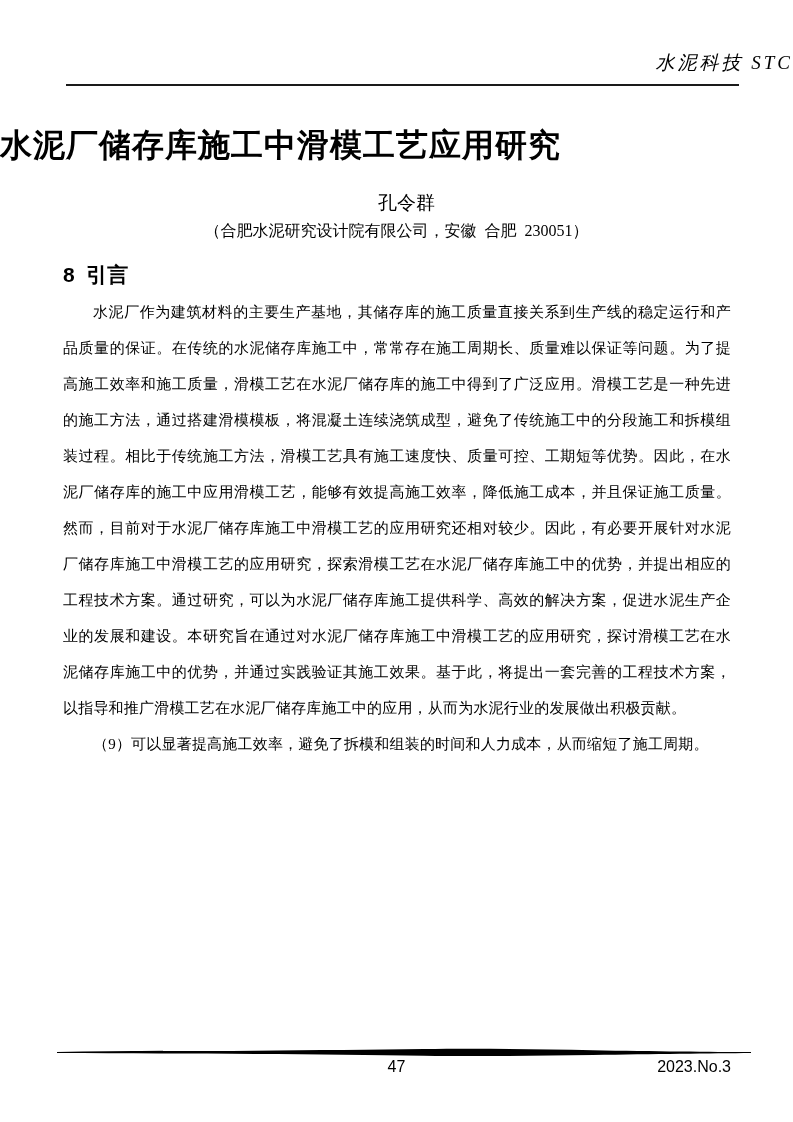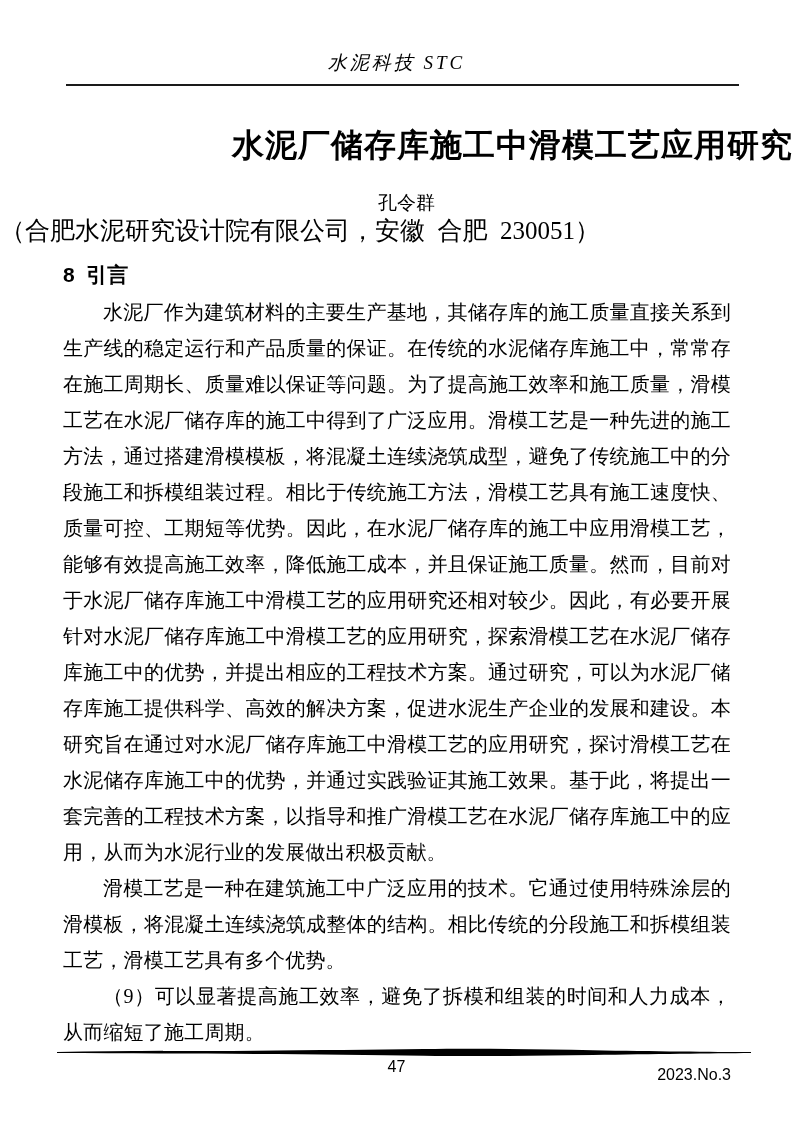--- a/index.html
+++ b/index.html
@@ -9,66 +9,67 @@
     width: 793px;
     height: 1122px;
     margin: 0 auto;
     background: #ffffff;
     color: #000000;
     font-family: "Liberation Serif", serif;
     overflow: hidden;
   }
   .masthead {
     padding-top: 50px;
-    text-align: center;
+    text-align: right;
     font-size: 19px;
     line-height: 26px;
     font-style: italic;
     letter-spacing: 3px;
     white-space: pre-wrap;
   }
   .header-rule {
     height: 2px;
     background: #1a1a1a;
     margin: 8px 54px 0 66px;
   }
   .article-title {
     margin-top: 37px;
-    text-align: right;
+    text-align: left;
     font-family: "Liberation Sans", sans-serif;
     font-weight: bold;
     font-size: 32px;
     line-height: 44px;
     letter-spacing: 1px;
   }
   .author {
     margin-top: 25px;
     text-align: center;
     font-size: 19px;
     line-height: 22px;
     padding-left: 20px;
   }
   .affiliation {
     margin-top: 3px;
-    font-size: 25px;
+    text-align: center;
+    font-size: 16px;
     line-height: 27px;
     white-space: pre-wrap;
   }
   .section-heading {
     font-family: "Liberation Sans", sans-serif;
     font-weight: bold;
     font-size: 21px;
     line-height: 30px;
     margin: 16px 62px 4px 63px;
     white-space: pre-wrap;
   }
   .section-heading.second { margin-top: 6px; }
   .para {
     margin: 0 62px 0 63px;
-    font-size: 20px;
+    font-size: 15px;
     line-height: 36px;
     text-align: justify;
     text-indent: 2em;
     letter-spacing: 0.2px;
   }
   .footer-bar {
     position: absolute;
     left: 56px;
     top: 1047px;
     width: 696px;
@@ -82,21 +83,21 @@
     top: 1058px;
     height: 18px;
     text-align: center;
     font-family: "Liberation Sans", sans-serif;
     font-size: 16px;
     line-height: 18px;
   }
   .issue-number {
     position: absolute;
     right: 62px;
-    top: 8px;
+    top: 0;
   }
 </style>
 </head>
 <body>
 
 <div class="page">
 
   <div class="masthead">水泥科技 STC</div>
 
   <div class="header-rule"></div>
@@ -105,21 +106,20 @@
 
   <div class="author">孔令群</div>
 
   <div class="affiliation">（合肥水泥研究设计院有限公司，安徽  合肥  230051）</div>
 
   <h2 class="section-heading">8  引言</h2>
 
   <p class="para">水泥厂作为建筑材料的主要生产基地，其储存库的施工质量直接关系到生产线的稳定运行和产品质量的保证。在传统的水泥储存库施工中，常常存在施工周期长、质量难以保证等问题。为了提高施工效率和施工质量，滑模工艺在水泥厂储存库的施工中得到了广泛应用。滑模工艺是一种先进的施工方法，通过搭建滑模模板，将混凝土连续浇筑成型，避免了传统施工中的分段施工和拆模组装过程。相比于传统施工方法，滑模工艺具有施工速度快、质量可控、工期短等优势。因此，在水泥厂储存库的施工中应用滑模工艺，能够有效提高施工效率，降低施工成本，并且保证施工质量。然而，目前对于水泥厂储存库施工中滑模工艺的应用研究还相对较少。因此，有必要开展针对水泥厂储存库施工中滑模工艺的应用研究，探索滑模工艺在水泥厂储存库施工中的优势，并提出相应的工程技术方案。通过研究，可以为水泥厂储存库施工提供科学、高效的解决方案，促进水泥生产企业的发展和建设。本研究旨在通过对水泥厂储存库施工中滑模工艺的应用研究，探讨滑模工艺在水泥储存库施工中的优势，并通过实践验证其施工效果。基于此，将提出一套完善的工程技术方案，以指导和推广滑模工艺在水泥厂储存库施工中的应用，从而为水泥行业的发展做出积极贡献。</p>
 
 
-  <p class="para">滑模工艺是一种在建筑施工中广泛应用的技术。它通过使用特殊涂层的滑模板，将混凝土连续浇筑成整体的结构。相比传统的分段施工和拆模组装工艺，滑模工艺具有多个优势。</p>
 
   <p class="para">（9）可以显著提高施工效率，避免了拆模和组装的时间和人力成本，从而缩短了施工周期。</p>
 
   <div class="footer-bar">
     <svg viewBox="0 0 700 11" preserveAspectRatio="none" aria-hidden="true">
       <path fill="#000000" d="M1,5 C70,3.6 140,4.4 200,3.8 C260,3.1 320,2.9 370,2.1 C420,1.3 480,2.0 540,3.2 C600,4.3 660,4.8 699,5.1 L699,5.9 C660,6.3 600,7.0 540,7.9 C480,8.8 420,9.6 370,8.7 C320,7.9 260,7.3 200,6.9 C140,6.5 70,6.4 1,5.9 Z"></path>
     </svg>
   </div>
 
   <div class="footer-row">

